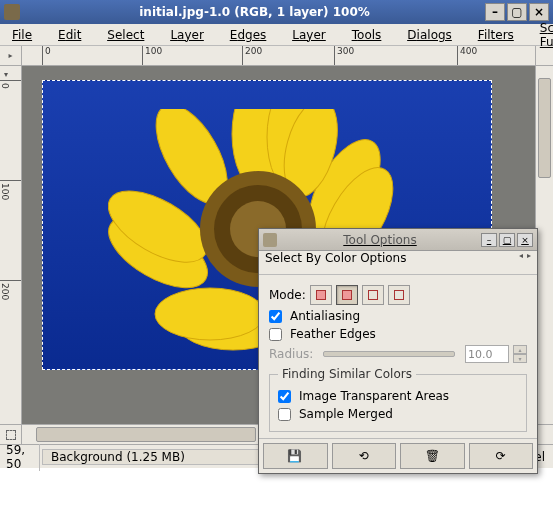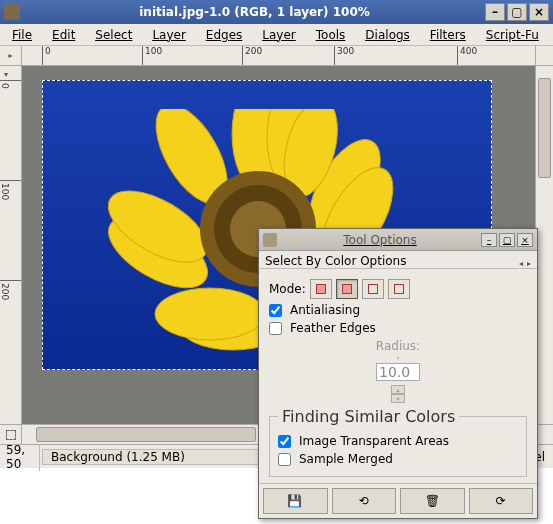--- a/index.html
+++ b/index.html
@@ -5,21 +5,21 @@
 * { box-sizing: border-box; margin: 0; padding: 0; font-family: "DejaVu Sans", Arial, sans-serif; font-size: 12px; }
 body { background: #fff; width: 553px; height: 524px; position: relative; overflow: hidden; }
 
 
 .titlebar { height: 24px; background: linear-gradient(#4a6fb3, #3a5a95); display: flex; align-items: center; padding: 0 4px; color: #fff; font-weight: bold; }
 .titlebar .icon { width: 16px; height: 16px; background: #7a6a4a; border-radius: 2px; margin-right: 6px; flex-shrink: 0; }
 .titlebar .title { flex: 1; text-align: center; }
 .titlebar .btn { width: 20px; height: 18px; background: #d8d4cc; border: 1px solid #888; margin-left: 2px; display: flex; align-items: center; justify-content: center; color: #000; cursor: pointer; }
 
 
-.menubar { height: 22px; background: #ece9e2; border-bottom: 1px solid #bbb; display: flex; align-items: center; padding: 0 6px; gap: 8px; }
+.menubar { height: 22px; background: #ece9e2; border-bottom: 1px solid #bbb; display: flex; align-items: center; padding: 0 6px; gap: 14px; }
 .menubar span { padding: 2px 6px; cursor: pointer; text-decoration: underline; text-decoration-style: solid; }
 .menubar span::first-letter { text-decoration: underline; }
 
 
 .ruler-top-row { height: 20px; display: flex; background: #ece9e2; border-bottom: 1px solid #aaa; }
 .ruler-corner { width: 22px; border-right: 1px solid #aaa; display:flex; align-items:center; justify-content:center; }
 .ruler-top { flex: 1; position: relative; background: #ece9e2; overflow: hidden; }
 .ruler-top .tick { position: absolute; top: 0; height: 100%; border-left: 1px solid #666; font-size: 9px; padding-left: 2px; color: #333; }
 
 
@@ -45,36 +45,36 @@
 .statusbar .coords { width: 40px; padding: 0 6px; border-right: 1px solid #bbb; }
 .statusbar .layer { flex: 1; padding: 0 8px; background: #e4e0d6; margin: 2px; border: 1px solid #bbb; }
 .statusbar .cancel { padding: 0 8px; }
 
 
 .dialog { position: absolute; left: 258px; top: 228px; width: 280px; background: #ece9e2; border: 1px solid #666; box-shadow: 2px 2px 6px rgba(0,0,0,.4); }
 .dialog .dtitle { height: 22px; background: linear-gradient(#d4d0c8,#c0bcb4); display: flex; align-items: center; padding: 0 4px; border-bottom: 1px solid #999; text-decoration: underline; }
 .dialog .dtitle .icon { width: 14px; height: 14px; background: #a59a7f; border-radius: 2px; margin-right: 4px; }
 .dialog .dtitle .txt { flex: 1; text-align: center; color: #555; }
 .dialog .dtitle .wbtn { width: 16px; height: 14px; border: 1px solid #888; margin-left: 2px; background: #ddd; display:flex;align-items:center;justify-content:center;font-size:9px; }
-.dialog .tabrow { height: 18px; display: flex; align-items: flex-end; padding: 0 6px; border-bottom: 1px solid #bbb; }
+.dialog .tabrow { height: 24px; display: flex; align-items: flex-start; padding: 0 6px; border-bottom: 1px solid #bbb; }
 .dialog .tabrow .tab { flex: 1; }
 .dialog .body { padding: 6px 10px; }
 .dialog .row { display: flex; align-items: center; margin: 4px 0; gap: 4px; }
 .dialog .mode-btn { width: 22px; height: 20px; border: 1px solid #999; background: #e8e4da; display:flex;align-items:center;justify-content:center; }
 .dialog .mode-btn.active { border: 1px solid #555; background: #d8d0c0; box-shadow: inset 1px 1px 2px rgba(0,0,0,.2); }
 .dialog .mode-btn .sq { width: 10px; height: 10px; border: 1px solid #a33; }
 .dialog .mode-btn .sq.fill { background: #e99; }
 .dialog input[type=checkbox] { margin-right: 4px; }
-.dialog .disabled { color: #999; flex-direction: column; }
+.dialog .disabled { color: #999; }
 .dialog .slider-track { flex:1; height: 6px; background: #d0ccc0; border: 1px solid #aaa; border-radius: 2px; position: relative; margin: 0 6px; }
-.dialog .spin { width: 44px; height: 18px; border: 1px solid #aaa; background: #fff; font-size: 14px; padding: 0 2px; display:flex;align-items:center; color:#888; }
+.dialog .spin { width: 44px; height: 18px; border: 1px solid #aaa; background: #fff; font-size: 11px; padding: 0 2px; display:flex;align-items:center; color:#888; }
 .dialog .spin-btns { width: 14px; display:flex;flex-direction:column; }
 .dialog .spin-btns div { height: 9px; border:1px solid #aaa; background:#e0dcd2; font-size:6px; display:flex;align-items:center;justify-content:center; }
 .dialog fieldset { border: 1px solid #bbb; padding: 4px 8px 6px; margin-top: 4px; }
-.dialog fieldset legend { padding: 0 4px; color: #333; font-size: 16px; }
+.dialog fieldset legend { padding: 0 4px; color: #333; font-size: 12px; }
 .dialog .footer { display: flex; border-top: 1px solid #bbb; padding: 4px; gap: 4px; }
 .dialog .footer .fbtn { flex: 1; height: 26px; border: 1px solid #999; background: #e0dcd2; display:flex;align-items:center;justify-content:center; }
 .chev { font-size: 8px; color: #555; }
 </style>
 </head>
 <body>
 
 <div class="titlebar">
   <div class="icon"></div>
   <div class="title">initial.jpg-1.0 (RGB, 1 layer) 100%</div>

